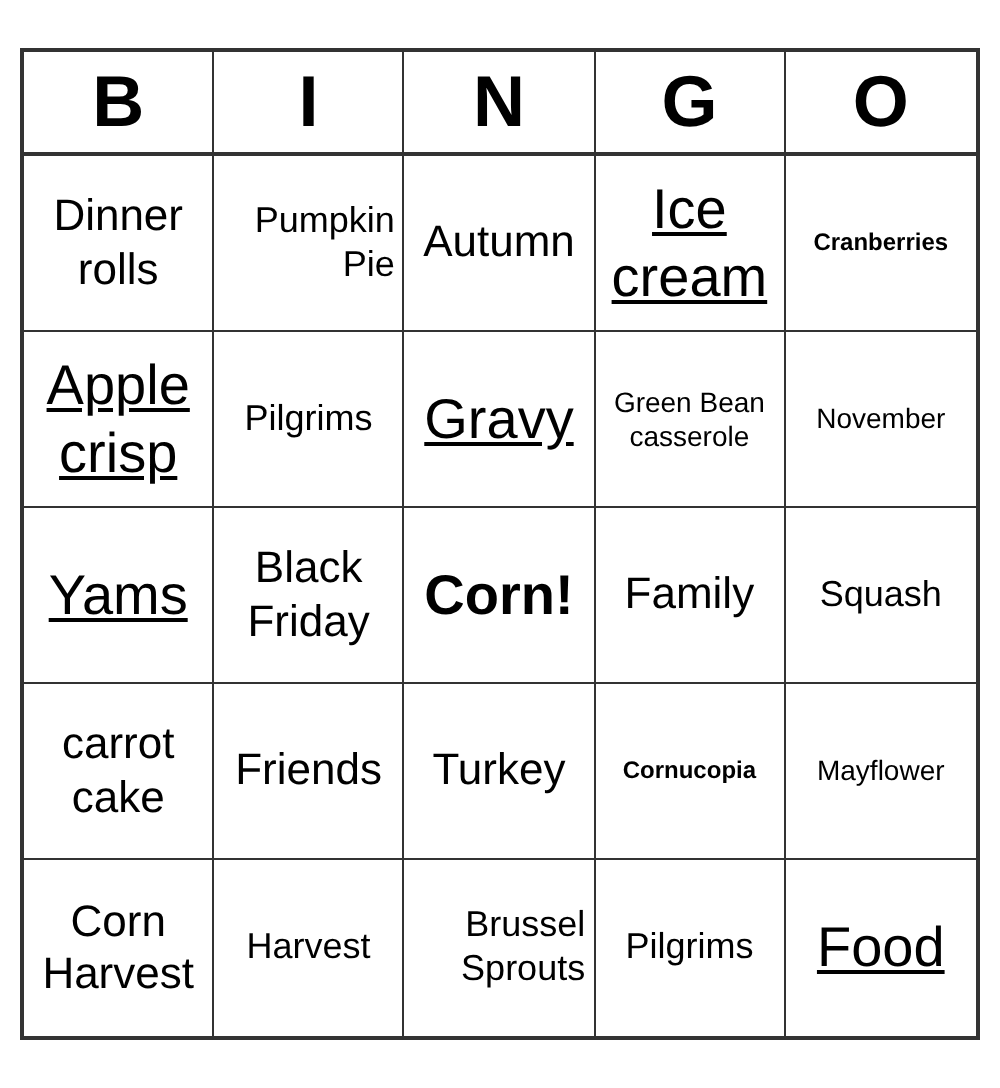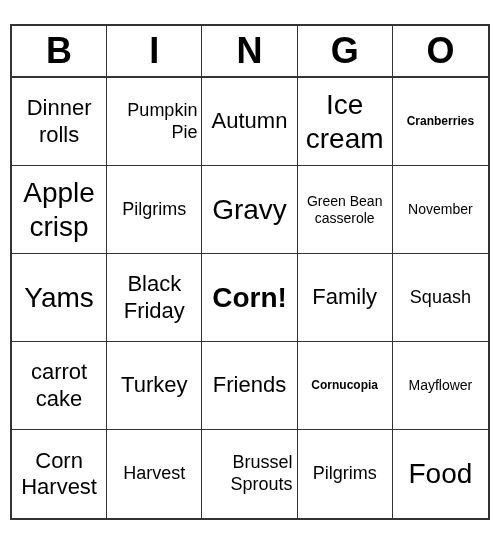--- a/index.html
+++ b/index.html
@@ -49,21 +49,21 @@
     .bingo-cell:nth-child(5n) {
       border-right: none;
     }
     .bingo-cell:nth-child(n+21) {
       border-bottom: none;
     }
     .bingo-cell .cell-text {
       line-height: 1.2;
     }
     
-    .size-xl { font-size: 28px; font-weight: normal; }
+    .size-xl { font-size: 28px; font-weight: normal; text-decoration: underline; }
     .size-lg { font-size: 22px; font-weight: normal; }
     .size-md { font-size: 18px; font-weight: normal; text-align: right; }
     .size-sm { font-size: 14px; font-weight: normal; }
     .size-xs { font-size: 12px; font-weight: bold; }
     .free-cell { font-size: 28px; font-weight: bold; }
   </style>
 </head>
 <body>
 
 <div class="bingo-card">
@@ -117,24 +117,24 @@
       <div class="bingo-cell">
         <span class="cell-text size-lg">Family</span>
       </div>
       <div class="bingo-cell">
         <span class="cell-text size-md">Squash</span>
       </div>
       <div class="bingo-cell">
         <span class="cell-text size-lg">carrot cake</span>
       </div>
       <div class="bingo-cell">
-        <span class="cell-text size-lg">Turkey</span>
+        <span class="cell-text size-lg">Friends</span>
       </div>
       <div class="bingo-cell">
-        <span class="cell-text size-lg">Friends</span>
+        <span class="cell-text size-lg">Turkey</span>
       </div>
       <div class="bingo-cell">
         <span class="cell-text size-xs">Cornucopia</span>
       </div>
       <div class="bingo-cell">
         <span class="cell-text size-sm">Mayflower</span>
       </div>
       <div class="bingo-cell">
         <span class="cell-text size-lg">Corn Harvest</span>
       </div>

